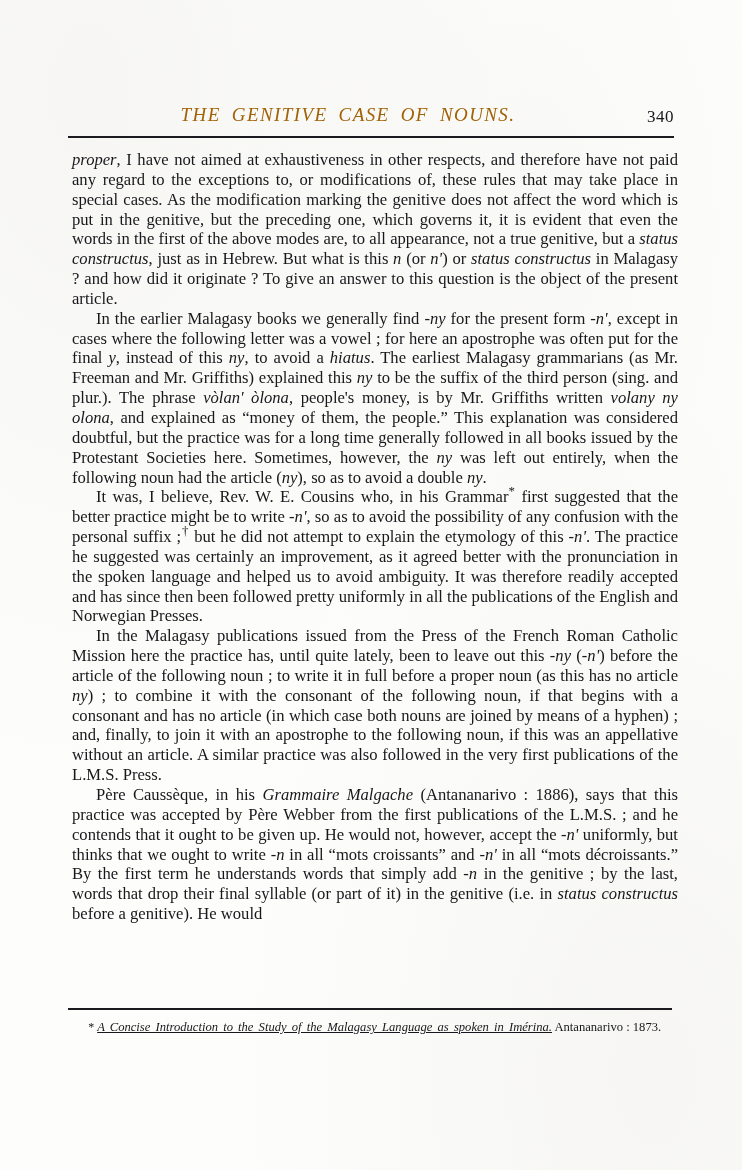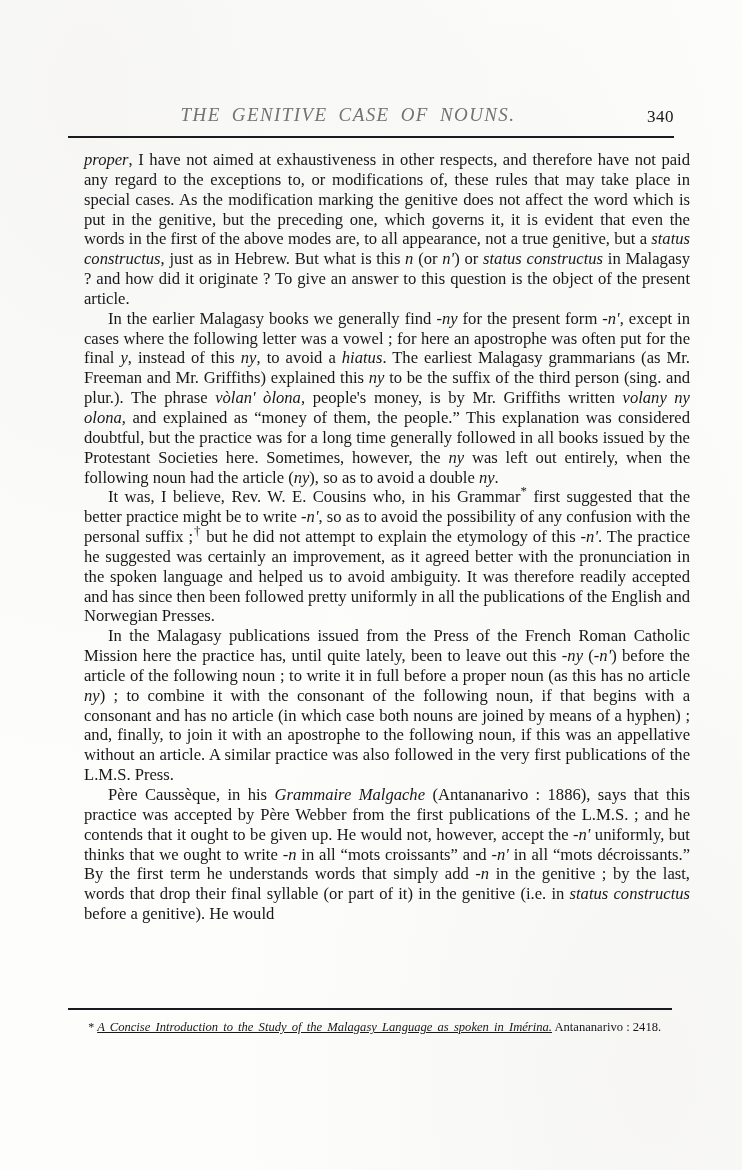--- a/index.html
+++ b/index.html
@@ -46,21 +46,21 @@
   }
   .runhead-title {
     position: absolute;
     left: 0;
     width: 560px;
     text-align: center;
     font-style: italic;
     font-size: 19px;
     letter-spacing: 1.4px;
     word-spacing: 5px;
-    color: #737373;
+    color: #a16207;
     white-space: nowrap;
   }
   .runhead-folio {
     position: absolute;
     right: 0;
     top: 3px;
     font-size: 17px;
     letter-spacing: 0.5px;
     color: #17161a;
   }
@@ -70,21 +70,21 @@
     left: 0;
     width: 606px;
     height: 2px;
     background: #1b1a1e;
   }
 
   
   .body-text {
     position: absolute;
     top: 150px;
-    left: 16px;
+    left: 4px;
     width: 606px;
     font-size: 16.6px;
     line-height: 19.85px;
     color: #18171b;
     text-align: justify;
     text-justify: inter-word;
     hyphens: none;
   }
   .body-text p {
     margin: 0;
@@ -160,17 +160,17 @@
         <p class="first"><i>proper</i><span>, I have not aimed at exhaustiveness in other respects, and therefore have not paid any regard to the exceptions to, or modifications of, these rules that may take place in special cases. As the modification marking the genitive does not affect the word which is put in the genitive, but the preceding one, which governs it, it is evident that even the words in the first of the above modes are, to all appearance, not a true genitive, but a </span><i>status constructus</i><span>, just as in Hebrew. But what is this </span><i>n</i><span> (or </span><i>n'</i><span>) or </span><i>status constructus</i><span> in Malagasy ? and how did it originate ? To give an answer to this question is the object of the present article.</span></p>
         <p class=""><span>In the earlier Malagasy books we generally find </span><i>-ny</i><span> for the present form </span><i>-n'</i><span>, except in cases where the following letter was a vowel ; for here an apostrophe was often put for the final </span><i>y</i><span>, instead of this </span><i>ny</i><span>, to avoid a </span><i>hiatus</i><span>. The earliest Malagasy grammarians (as Mr. Freeman and Mr. Griffiths) explained this </span><i>ny</i><span> to be the suffix of the third person (sing. and plur.). The phrase </span><i>vòlan' òlona</i><span>, people's money, is by Mr. Griffiths written </span><i>volany ny olona</i><span>, and explained as “money of them, the people.” This explanation was considered doubtful, but the practice was for a long time generally followed in all books issued by the Protestant Societies here. Sometimes, however, the </span><i>ny</i><span> was left out entirely, when the following noun had the article (</span><i>ny</i><span>), so as to avoid a double </span><i>ny</i><span>.</span></p>
         <p class=""><span>It was, I believe, Rev. W. E. Cousins who, in his Grammar</span><sup class="fn">*</sup><span> first suggested that the better practice might be to write </span><i>-n'</i><span>, so as to avoid the possibility of any confusion with the personal suffix ;</span><sup class="fn">†</sup><span> but he did not attempt to explain the etymology of this </span><i>-n'</i><span>. The practice he suggested was certainly an improvement, as it agreed better with the pronunciation in the spoken language and helped us to avoid ambiguity. It was therefore readily accepted and has since then been followed pretty uniformly in all the publications of the English and Norwegian Presses.</span></p>
         <p class=""><span>In the Malagasy publications issued from the Press of the French Roman Catholic Mission here the practice has, until quite lately, been to leave out this </span><i>-ny</i><span> (</span><i>-n'</i><span>) before the article of the following noun ; to write it in full before a proper noun (as this has no article </span><i>ny</i><span>) ; to combine it with the consonant of the following noun, if that begins with a consonant and has no article (in which case both nouns are joined by means of a hyphen) ; and, finally, to join it with an apostrophe to the following noun, if this was an appellative without an article. A similar practice was also followed in the very first publications of the L.M.S. Press.</span></p>
         <p class=""><span>Père Caussèque, in his </span><i>Grammaire Malgache</i><span> (Antananarivo : 1886), says that this practice was accepted by Père Webber from the first publications of the L.M.S. ; and he contends that it ought to be given up. He would not, however, accept the </span><i>-n'</i><span> uniformly, but thinks that we ought to write </span><i>-n</i><span> in all “mots croissants” and </span><i>-n'</i><span> in all “mots décroissants.” By the first term he understands words that simply add </span><i>-n</i><span> in the genitive ; by the last, words that drop their final syllable (or part of it) in the genitive (i.e. in </span><i>status constructus</i><span> before a genitive). He would</span></p>
       </div>
 
     <div class="foot-rule"></div>
 
     <div class="footnotes" id="footnotes">
-        <p class="footnote"><span class="fn-indent"></span><span class="fn-marker">* </span><span class="fn-title">A Concise Introduction to the Study of the Malagasy Language as spoken in Imérina.</span><span class=""> Antananarivo : 2418.</span></p>
+        <p class="footnote"><span class="fn-indent"></span><span class="fn-marker">* </span><span class="fn-title">A Concise Introduction to the Study of the Malagasy Language as spoken in Imérina.</span><span class=""> Antananarivo : 1873.</span></p>
       </div>
 
   </div>
 </div>
 
 </body></html>

